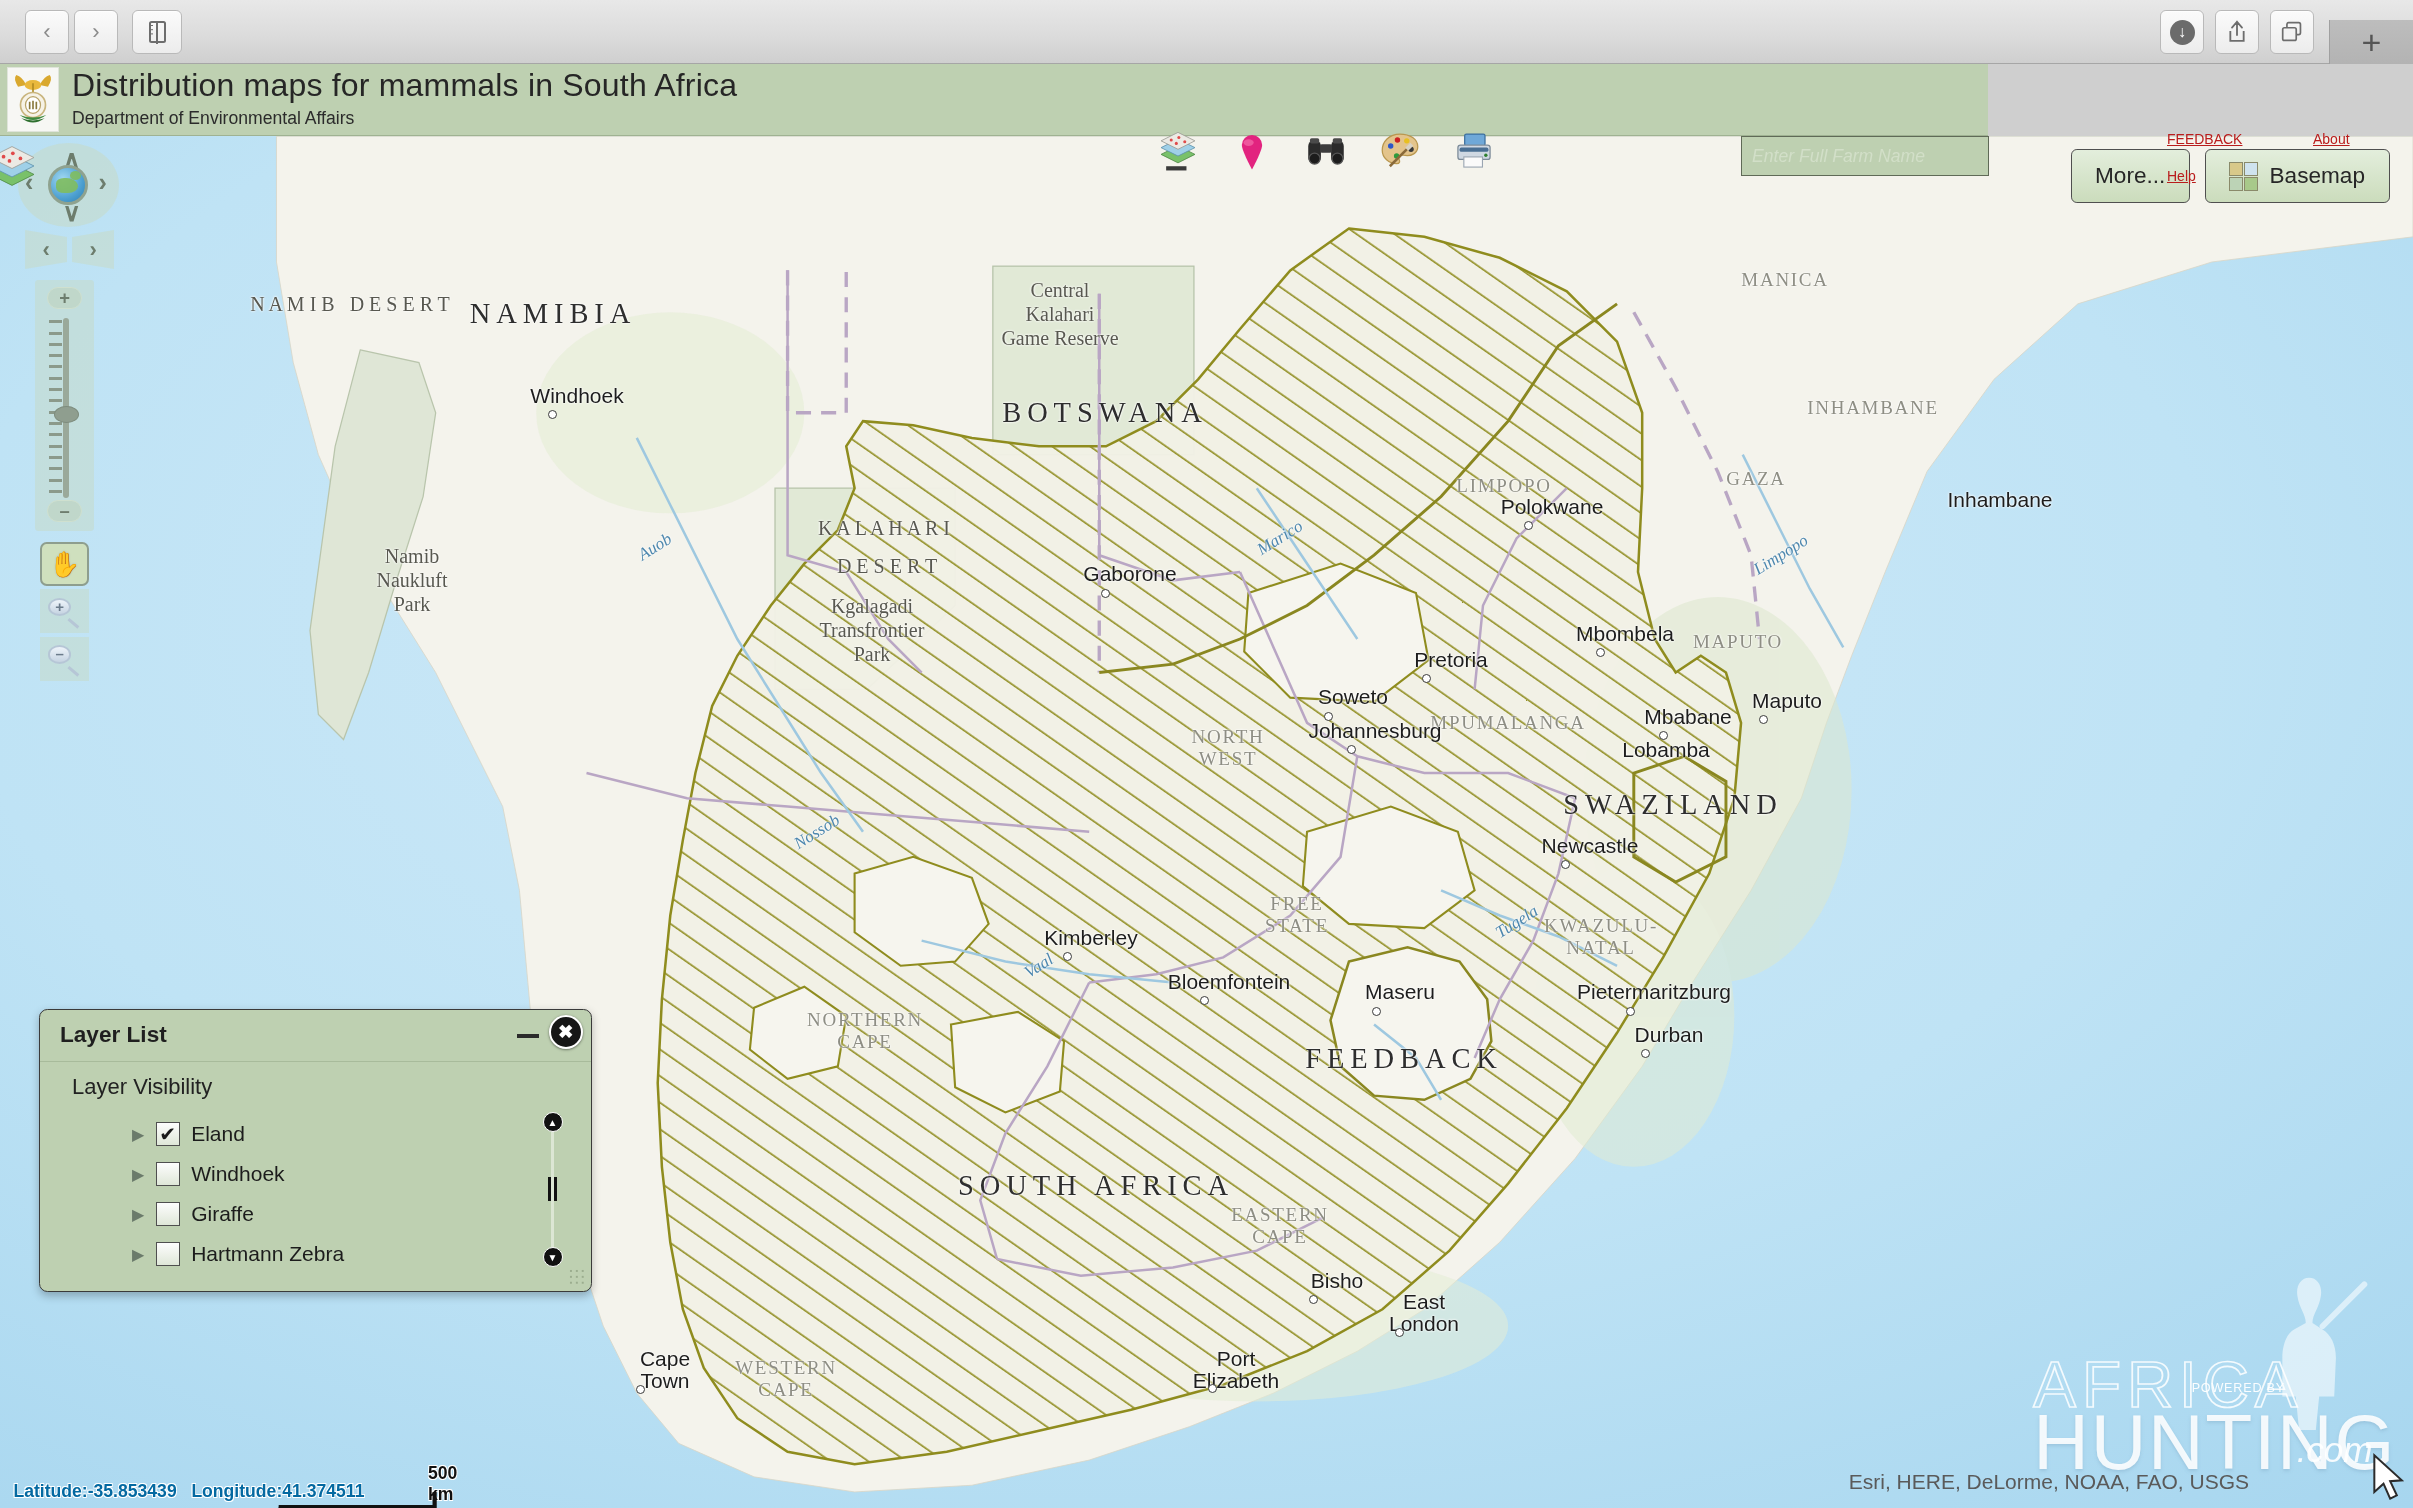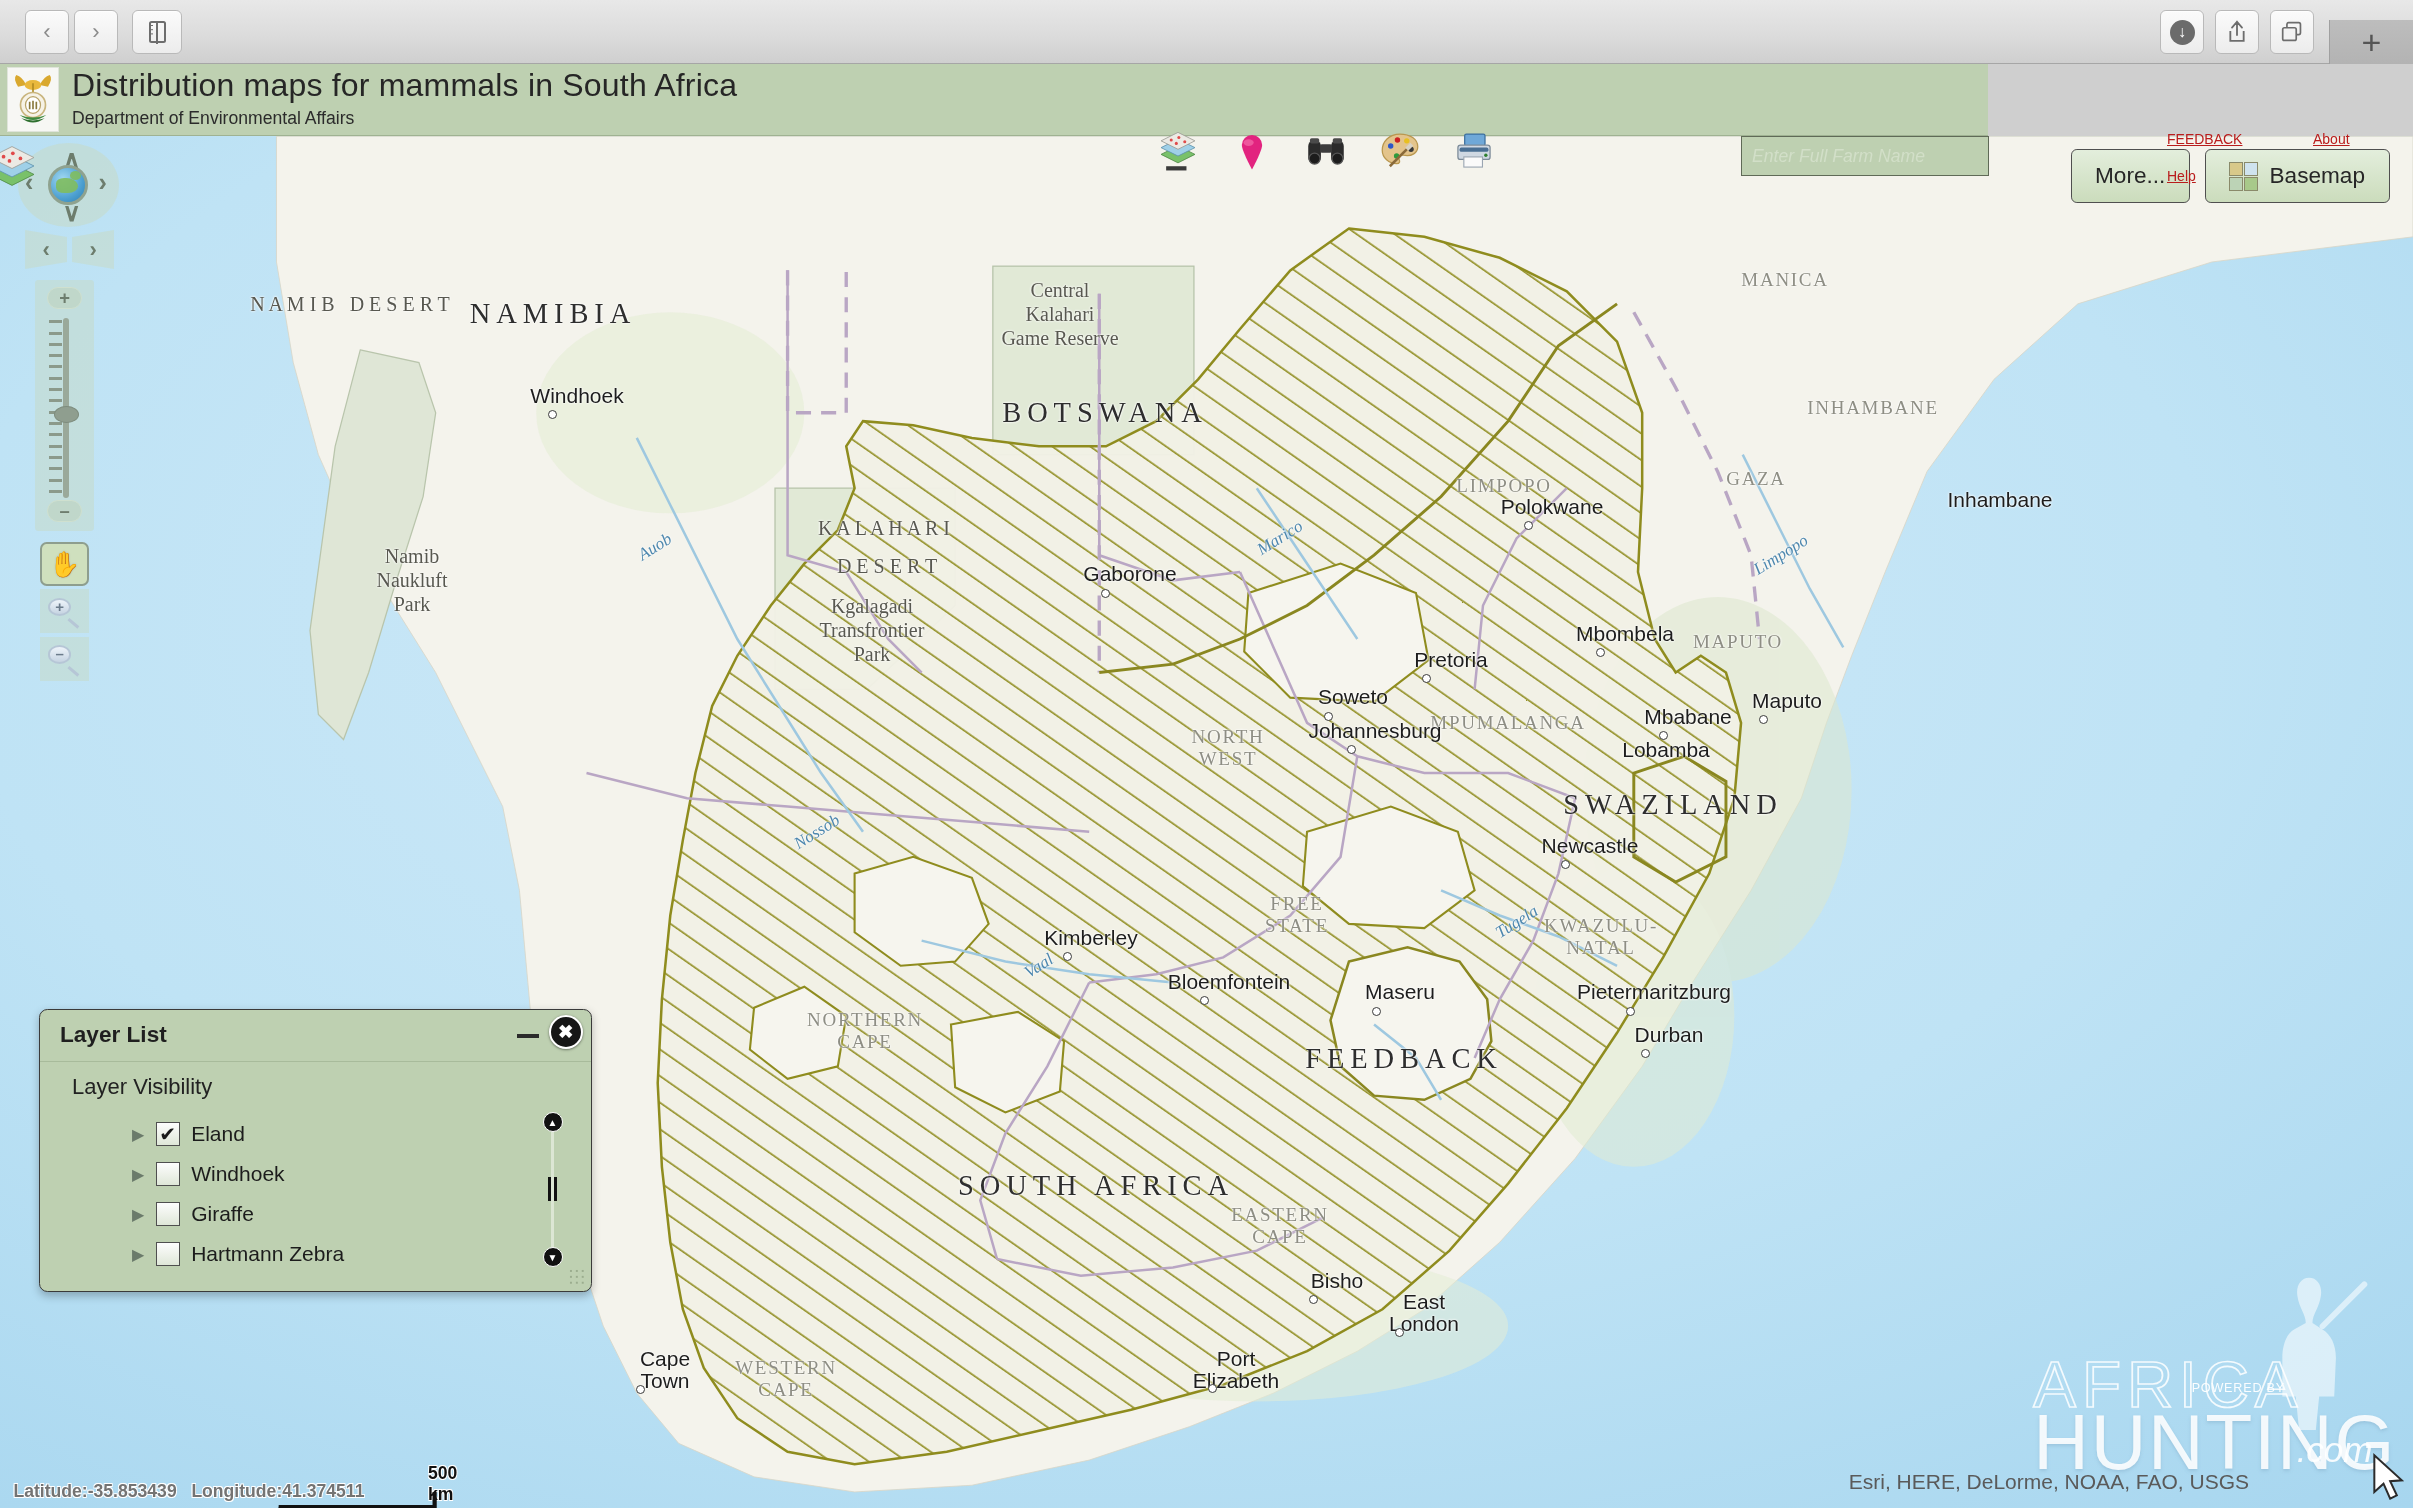--- a/index.html
+++ b/index.html
@@ -240,21 +240,21 @@
      background-size: 5.9px 5.9px; opacity:.75; }
   #layer-list-icon { position:absolute; left:-15px; top:8.4px; width:54px; height:49px; z-index:31; }
 
   
   #scale-bar { position:absolute; left:277px; bottom:44px; z-index:20; font-weight:bold; }
   #scale-km-label { position:absolute; left:151px; top:-1.7px; font-size:17.6px; color:#111;
      text-shadow:0.8px 0.8px 0 #fff,-0.8px -0.8px 0 #fff,0.8px -0.8px 0 #fff,-0.8px 0.8px 0 #fff; }
   #scale-lines { position:absolute; left:0; top:22px; }
   #coord-readout {
     position:absolute; left:13.4px; bottom:6.7px; z-index:20;
-    font-size:17.6px; font-weight:bold; color:#737373;
+    font-size:17.6px; font-weight:bold; color:#0369a1;
     text-shadow:0.8px 0.8px 0 #fff,-0.8px -0.8px 0 #fff,0.8px -0.8px 0 #fff,-0.8px 0.8px 0 #fff;
   }
   #map-attribution {
     position:absolute; right:164px; bottom:15px; z-index:20;
     font-size:21px; color:#5a5a5a;
   }
 
   
   #watermark { position:absolute; right:17px; bottom:34px; z-index:18; pointer-events:none; }
   #wm-africa { font-size:64px; letter-spacing:5.9px; color:transparent;

